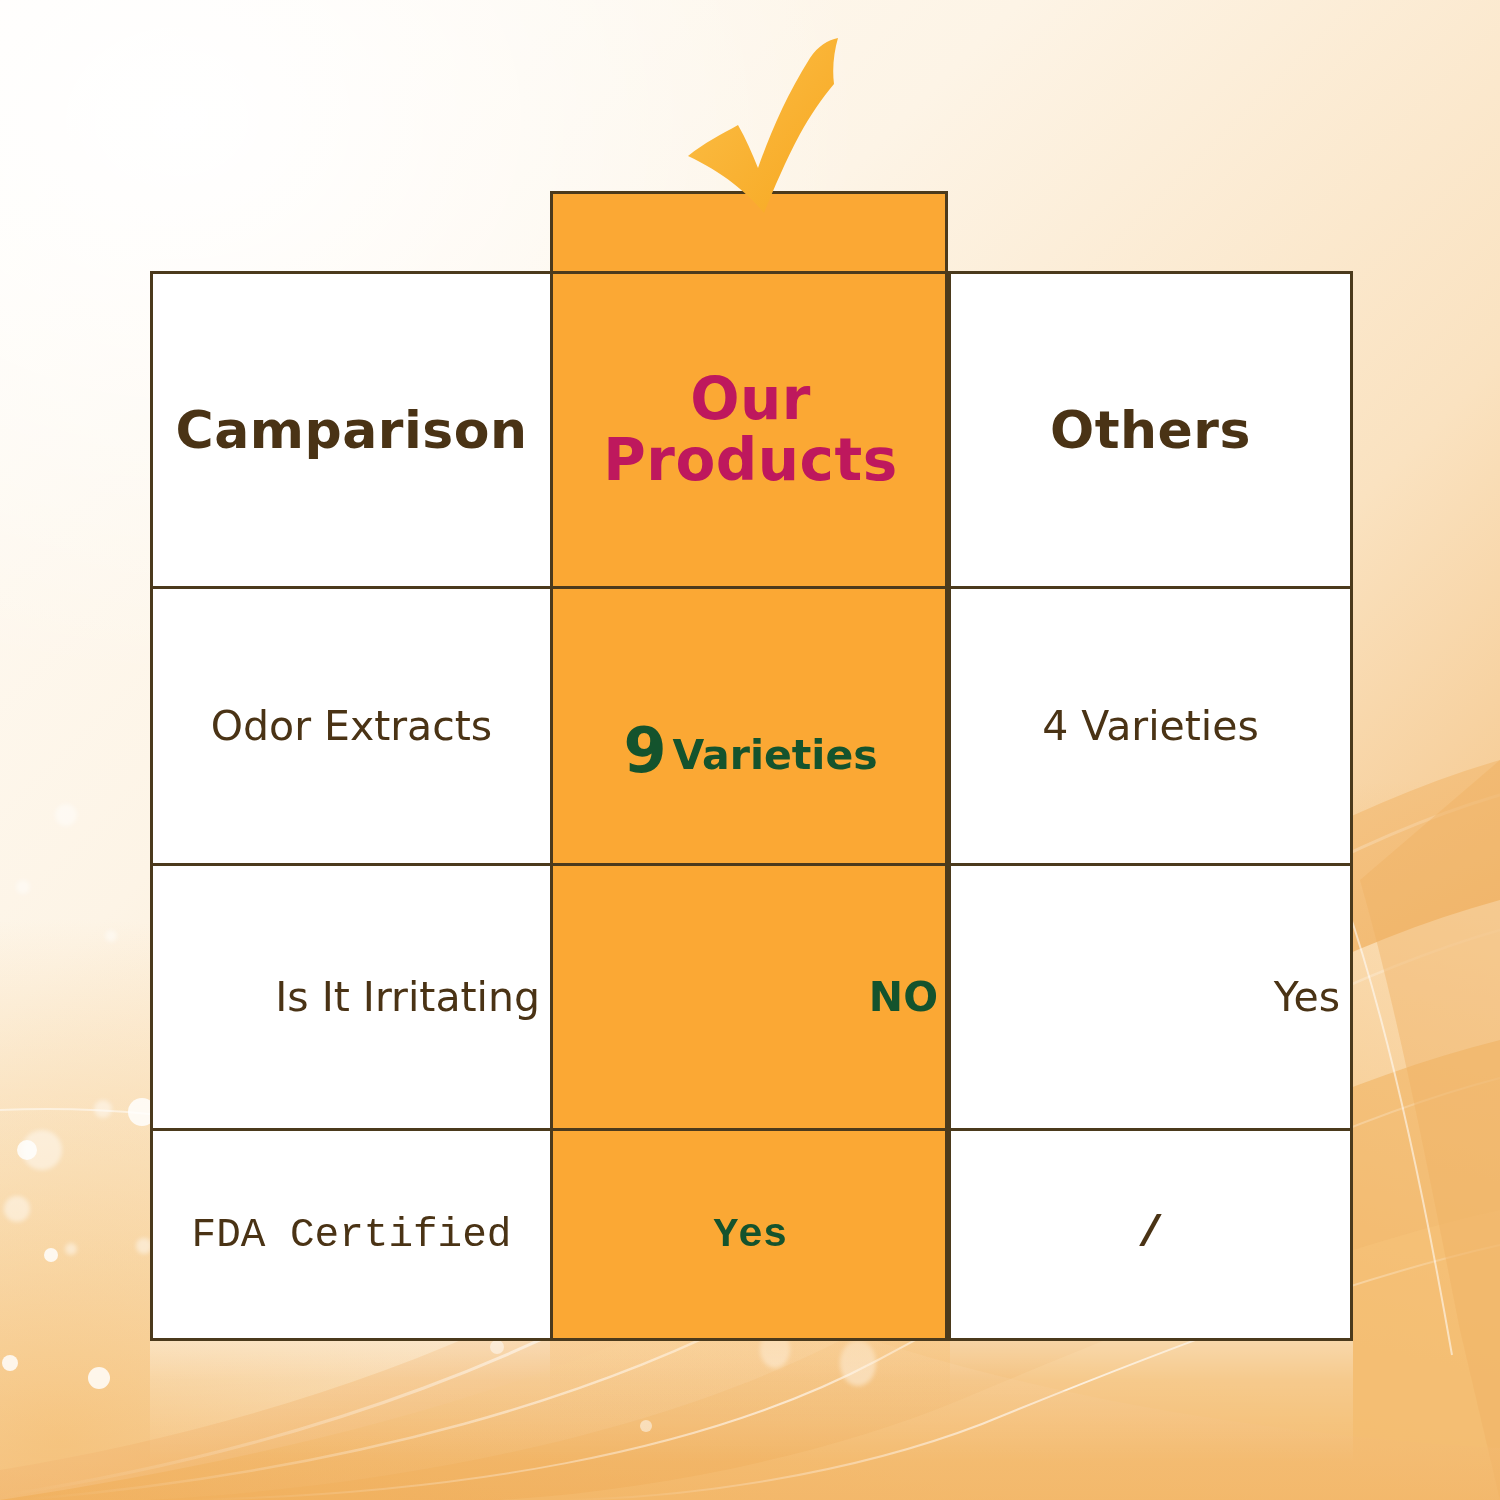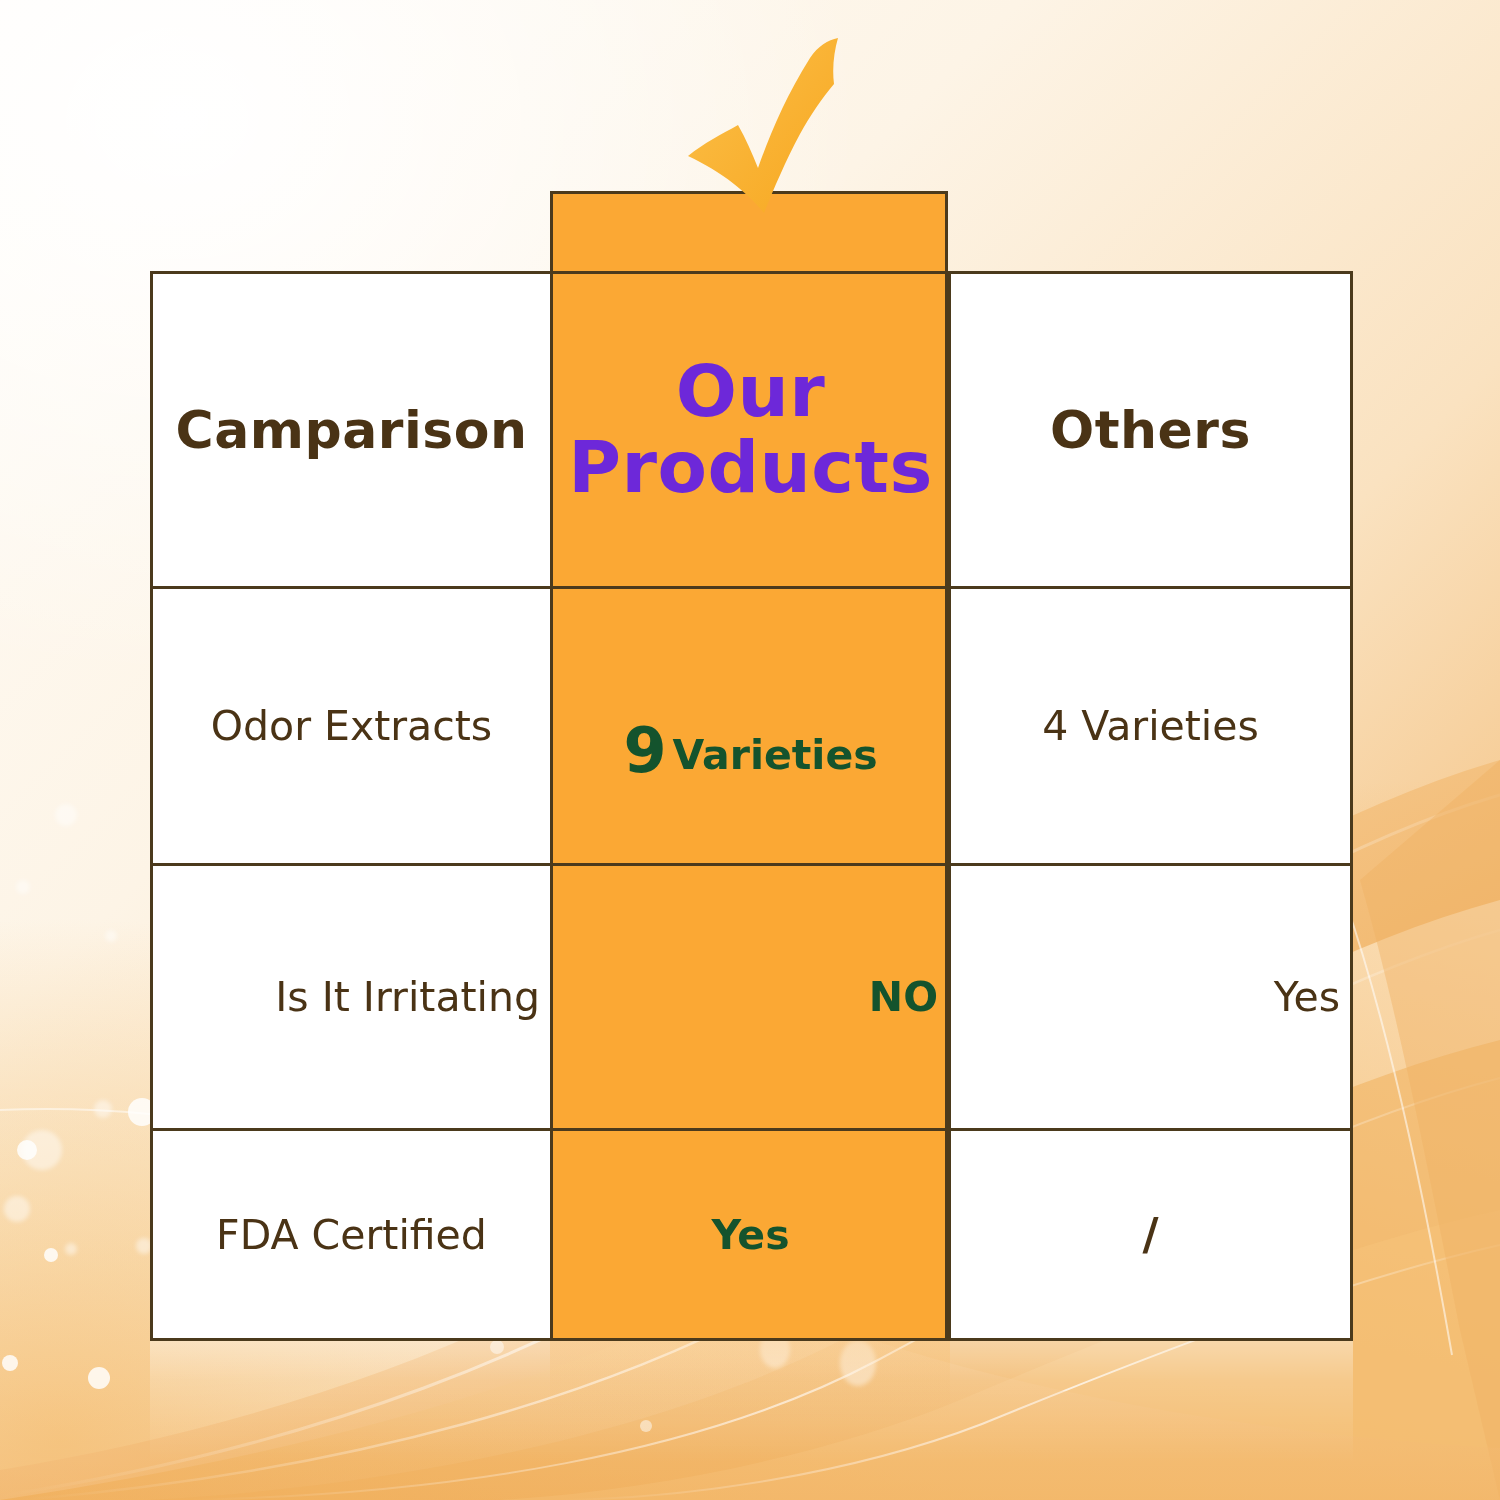--- a/index.html
+++ b/index.html
@@ -96,31 +96,31 @@
 
   col.c-left  { width: 400px; }
   col.c-mid   { width: 398px; }
   col.c-right { width: 402px; }
 
   tr.head td { height: 212px; }
   tr.r0 td { height: 186px; }
   tr.r1 td { height: 180px; }
   tr.r2 td { height: 178px; text-align: right; }
   tr.r3 td { height: 174px; }
-  tr.r4 td { height: 140px; }
+  tr.r4 td { height: 140px; font-family: Liberation Mono, monospace; }
 
   .h-label {
     font-size: 52px;
     font-weight: bold;
     letter-spacing: 0.5px;
     line-height: 1.05;
   }
   .h-label.mid {
-    font-size: 72px;
-    color: #6d28d9;
+    font-size: 58px;
+    color: #be185d;
   }
   .h-label .l2 { display: block; }
 
   .cell-text {
     font-size: 41px;
     font-weight: 500;
     line-height: 1.18;
     white-space: pre-line;
   }
   .cell-text.mid { color: #14532d; font-weight: 600; }

